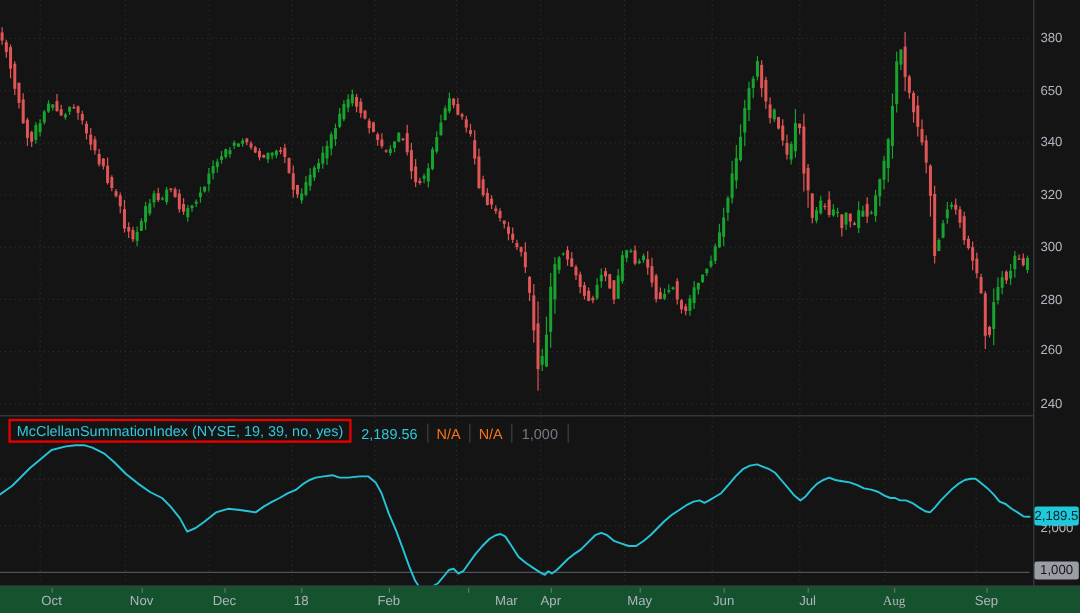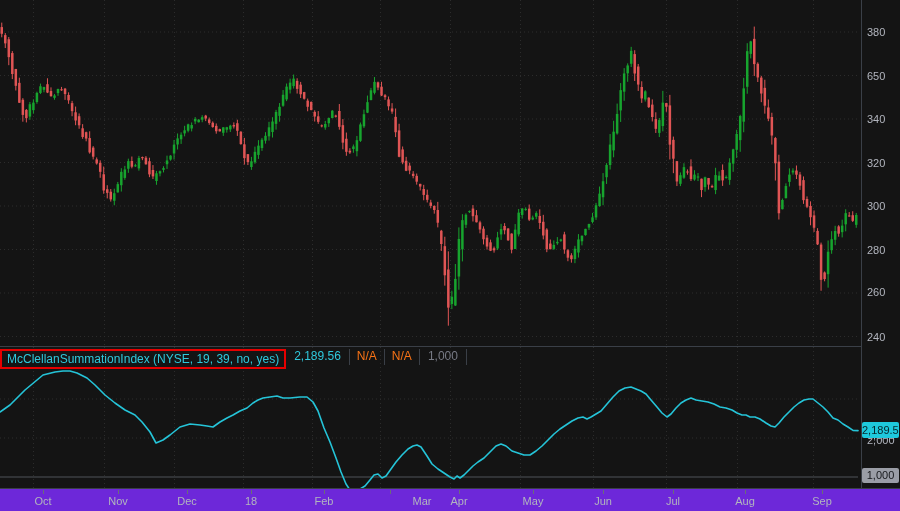--- a/index.html
+++ b/index.html
@@ -15,32 +15,32 @@
     border-left:1px solid #3a3f47;background:#141414;
   }
   .axis-label{
     position:absolute;left:5px;font-size:11px;color:#b2b5be;line-height:12px;
   }
   .panel-divider{
     position:absolute;left:0;top:346px;width:900px;height:1px;background:#3a3f47;
   }
   .x-axis{
     position:absolute;left:0;top:488px;width:900px;height:23px;
-    border-top:1px solid #3a3f47;background:#6d28d9;
+    border-top:1px solid #3a3f47;background:#14532d;
   }
   .x-tick{
     position:absolute;top:1px;width:1px;height:4px;background:#6a6d78;
   }
   .x-label{
     position:absolute;top:6px;transform:translateX(-50%);
     font-size:11px;color:#b2b5be;
   }
   .ind-row{
-    position:absolute;left:0;top:349px;height:20px;display:flex;
-    align-items:flex-start;z-index:5;
+    position:absolute;left:7px;top:349px;height:20px;display:flex;
+    align-items:flex-end;z-index:5;
   }
   .ind-label-box{
     border:2px solid #e60000;color:#2fc8dc;background:rgba(20,20,20,.85);
     font-size:12px;padding:1px 5px;white-space:nowrap;cursor:pointer;
   }
   .ind-val{font-size:12px;padding:0 8px;white-space:nowrap;}
   .val-cyan{color:#2fc8dc;}
   .val-na{color:#f97316;padding:0 7px;}
   .val-gray{color:#787b86;padding:0 8px;}
   .vsep{width:1px;height:16px;background:#3a3f47;}
@@ -633,17 +633,17 @@
       <div class="x-label" style="left: 410px; margin-left: 12px;">Mar</div>
       <div class="x-tick" style="left: 459px;"></div>
       <div class="x-label" style="left: 459px;">Apr</div>
       <div class="x-tick" style="left: 533px;"></div>
       <div class="x-label" style="left: 533px;">May</div>
       <div class="x-tick" style="left: 603px;"></div>
       <div class="x-label" style="left: 603px;">Jun</div>
       <div class="x-tick" style="left: 673px;"></div>
       <div class="x-label" style="left: 673px;">Jul</div>
       <div class="x-tick" style="left: 745px;"></div>
-      <div class="x-label" style="left: 745px;">Aug</div>
+      <div class="x-label" style="left: 745px; font-family: Liberation Serif, serif;">Aug</div>
       <div class="x-tick" style="left: 822px;"></div>
       <div class="x-label" style="left: 822px;">Sep</div>
     </div>
 </div>
 
 </body></html>

